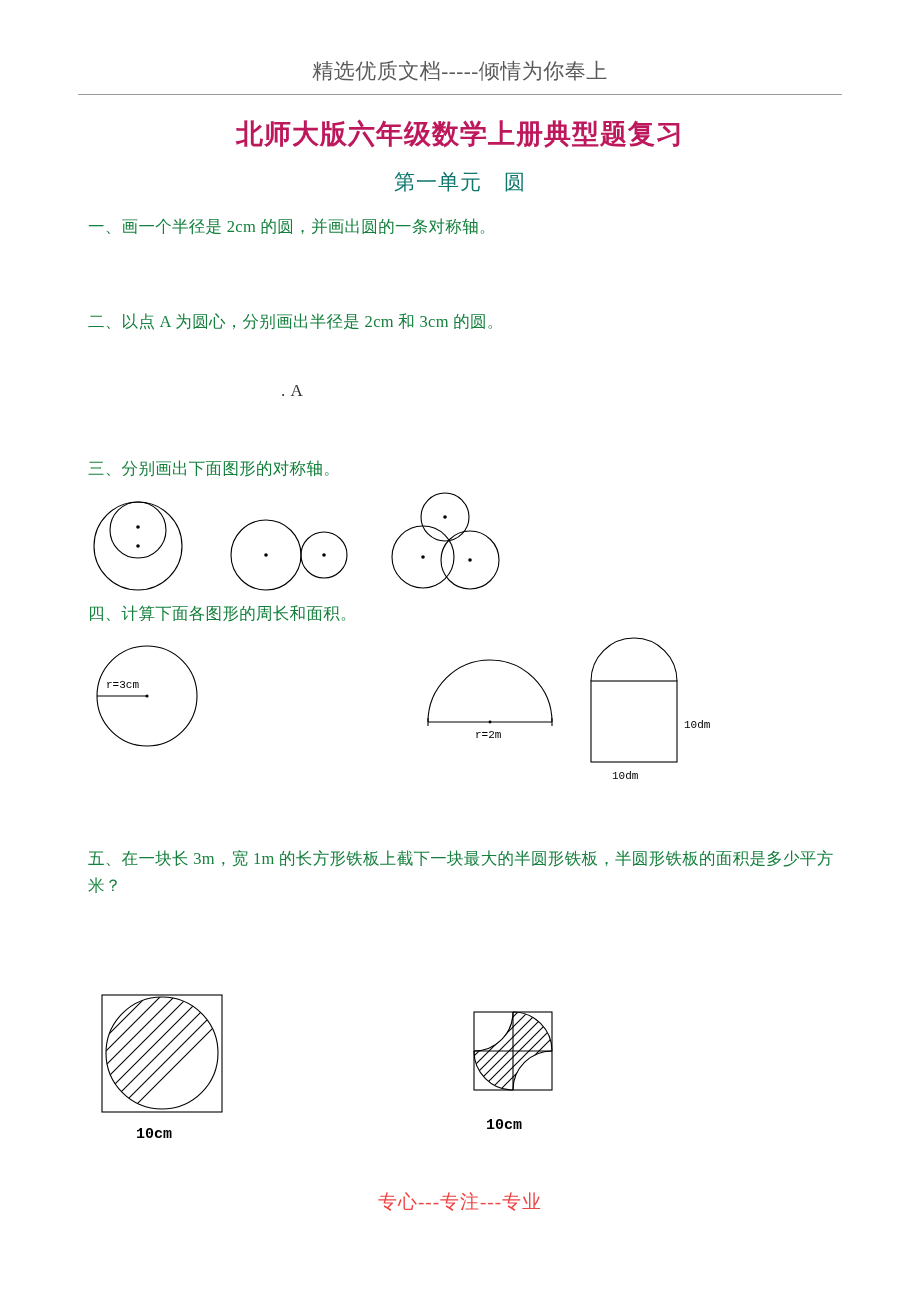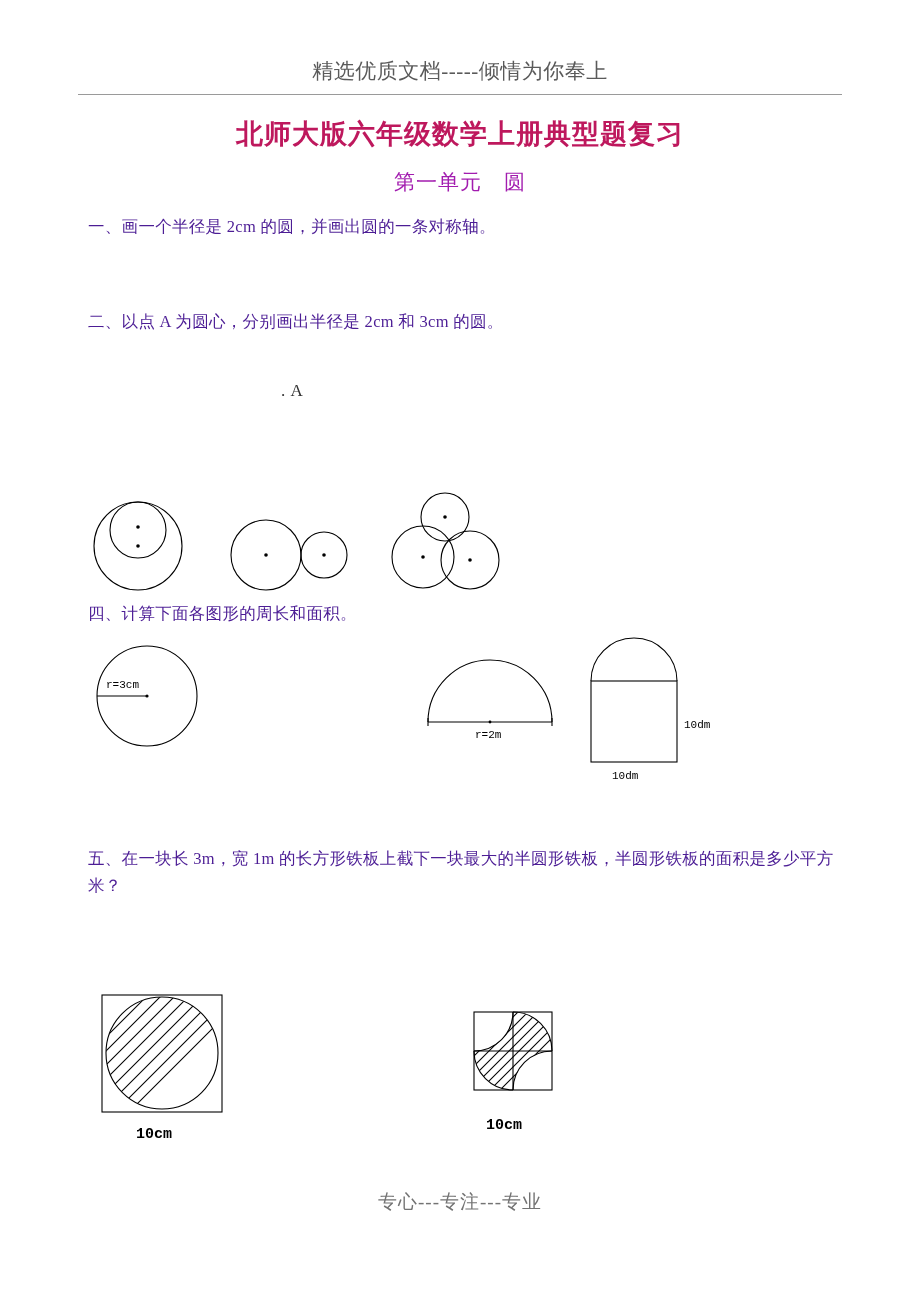--- a/index.html
+++ b/index.html
@@ -56,31 +56,31 @@
     letter-spacing: 1px;
     color: #be185d;
   }
   .unit-title {
     position: absolute;
     top: 168px;
     left: 0;
     width: 920px;
     text-align: center;
     font-size: 21px;
-    color: #a21caf;
+    color: #0f766e;
     letter-spacing: 1px;
   }
 
   
   .q {
     position: absolute;
     left: 88px;
     font-size: 16.5px;
     line-height: 27px;
-    color: #4c1d95;
+    color: #15803d;
     letter-spacing: 0.3px;
     white-space: normal;
   }
   .q-wide { width: 760px; }
 
   
   .point-a {
     position: absolute;
     left: 281px;
     top: 381px;
@@ -113,40 +113,41 @@
   }
 
   
   .doc-footer {
     position: absolute;
     top: 1189px;
     left: 0;
     width: 920px;
     text-align: center;
     font-size: 19px;
-    color: #737373;
+    color: #ef4444;
     letter-spacing: 1px;
   }
 </style>
 </head>
 <body>
 
 <div class="page">
 
   <div class="doc-header">精选优质文档-----倾情为你奉上</div>
   <div class="header-rule"></div>
 
   <div class="doc-title">北师大版六年级数学上册典型题复习</div>
   <div class="unit-title">第一单元　圆</div>
 
   <div class="q q-wide" style="top:213px;">一、画一个半径是 2cm 的圆，并画出圆的一条对称轴。</div>
 
   <div class="q q-wide" style="top:308px;">二、以点 A 为圆心，分别画出半径是 2cm 和 3cm 的圆。</div>
   <div class="point-a">. A</div>
 
+  <div class="q q-wide" style="top:455px;">三、分别画出下面图形的对称轴。</div>
 
   <div class="fig" style="left:88px; top:493px;">
     <svg width="104" height="100" viewBox="0 0 104 100">
       <circle class="stroke" cx="50" cy="53" r="44"></circle>
       <circle class="stroke" cx="50" cy="37" r="28"></circle>
       <circle class="dot" cx="50" cy="34" r="1.8"></circle>
       <circle class="dot" cx="50" cy="53" r="1.8"></circle>
     </svg>
   </div>
 

